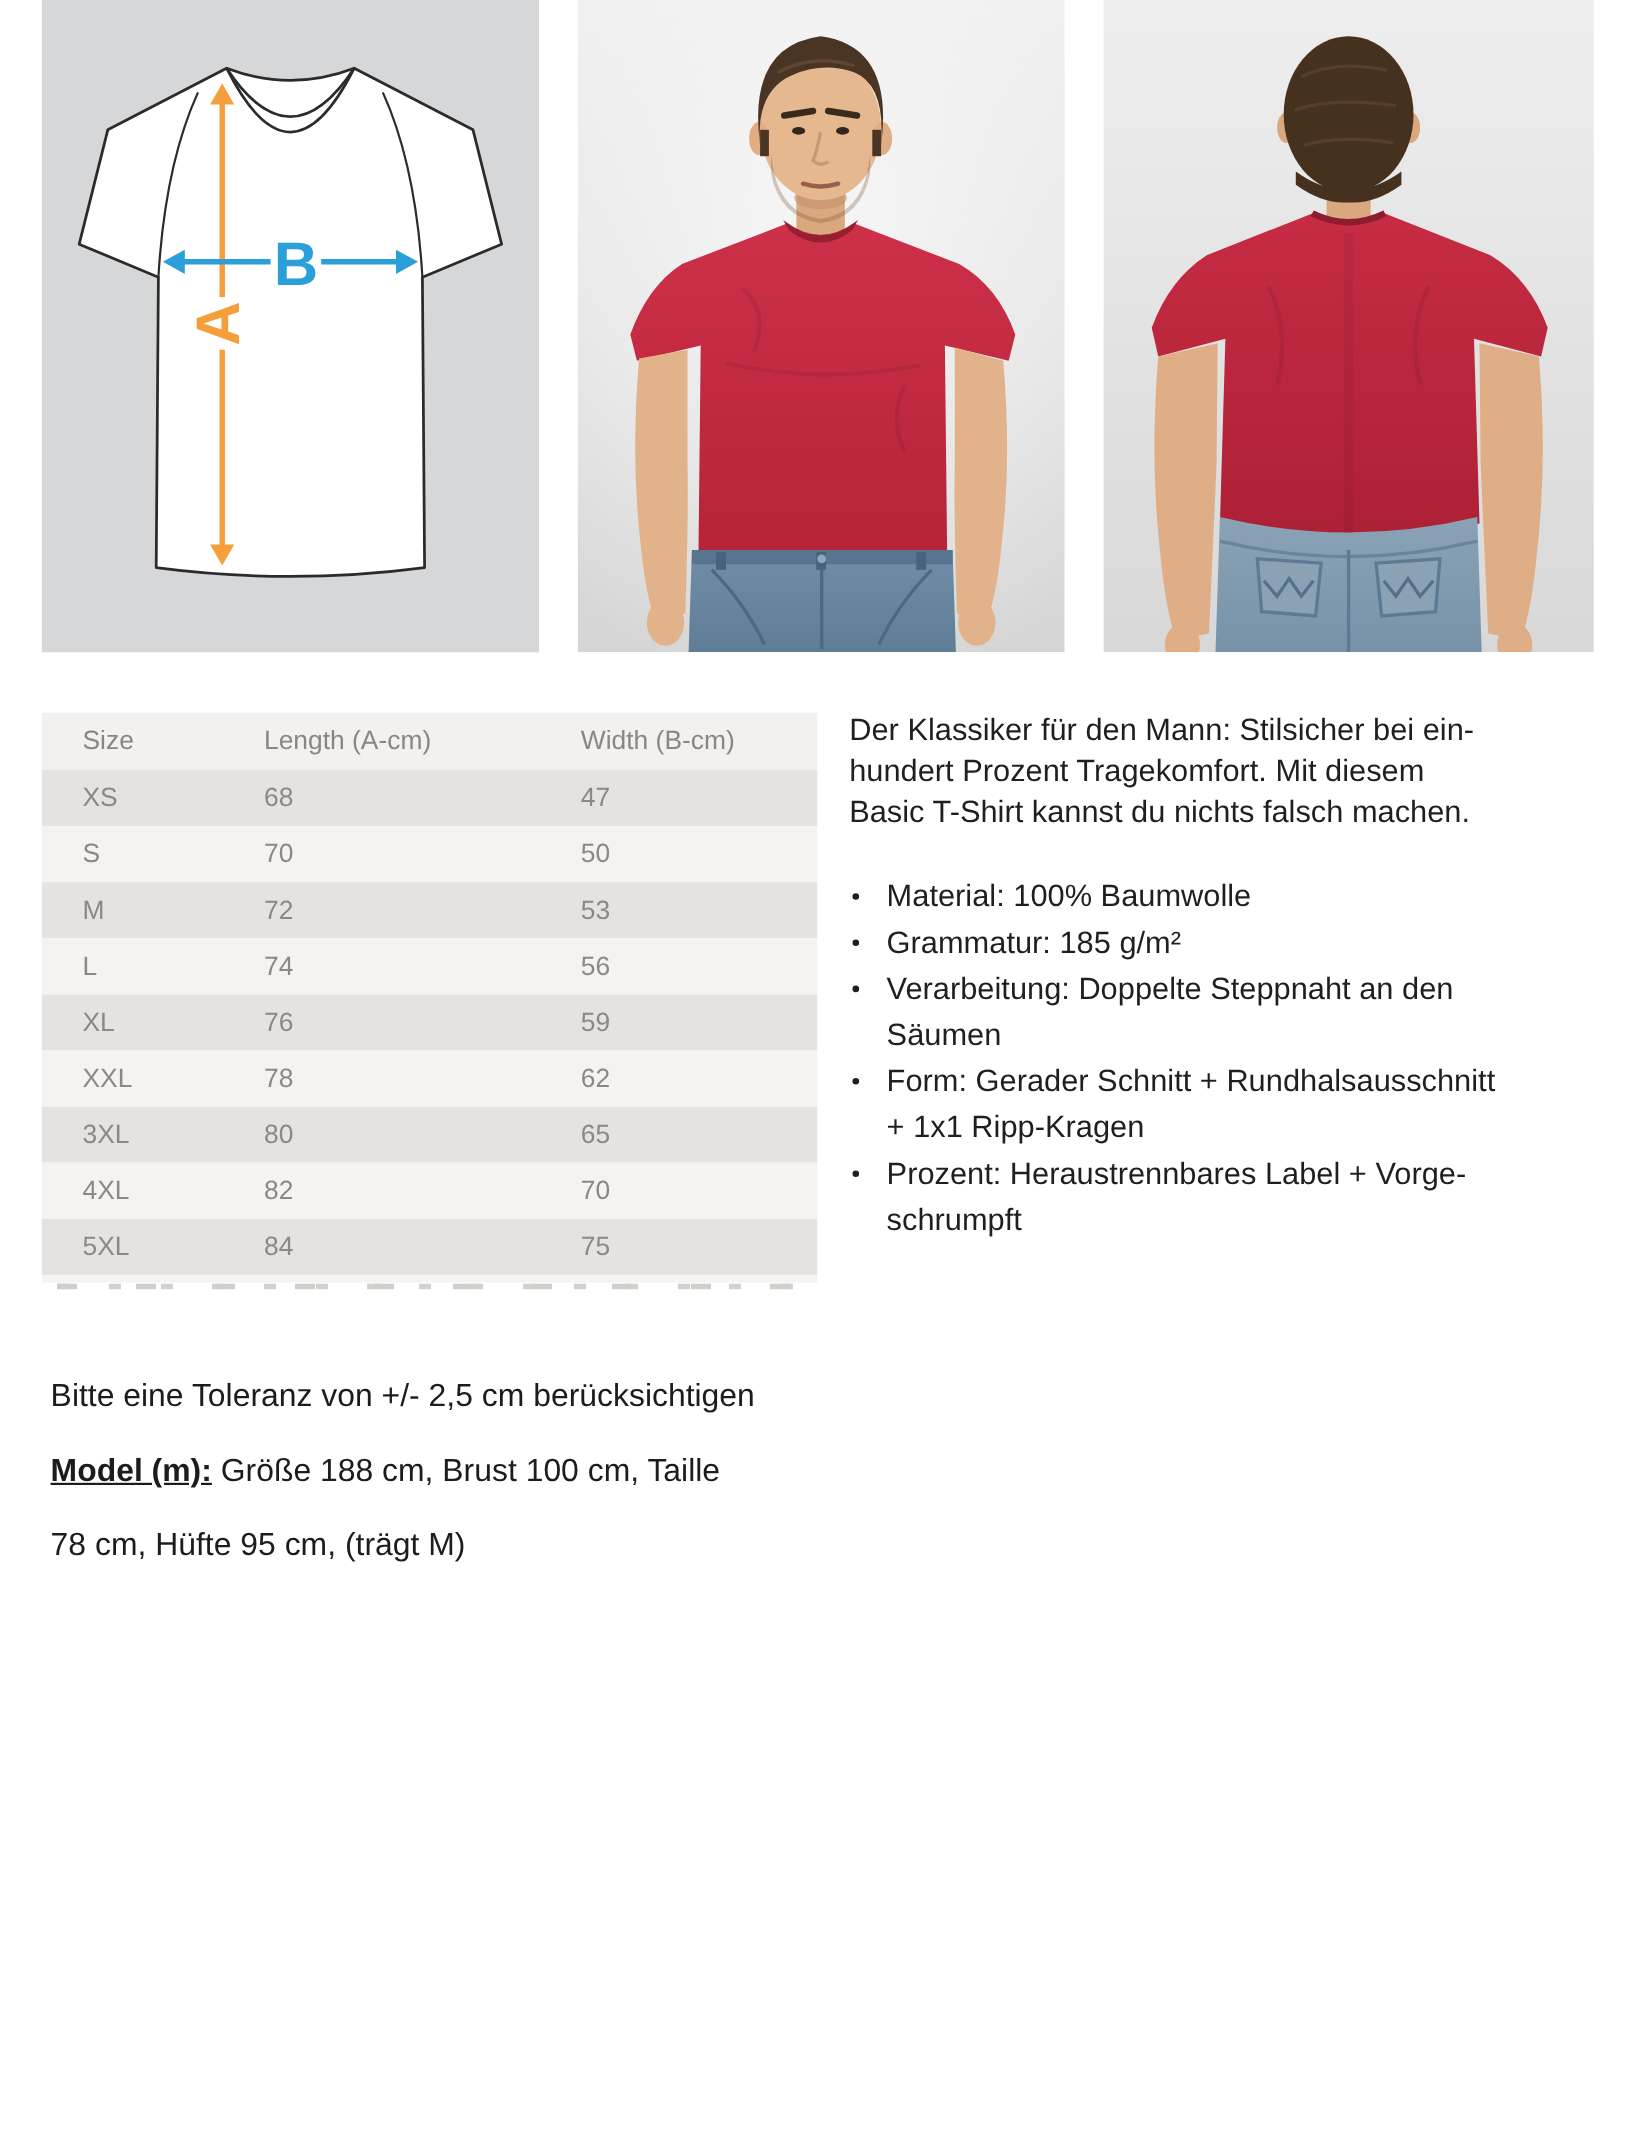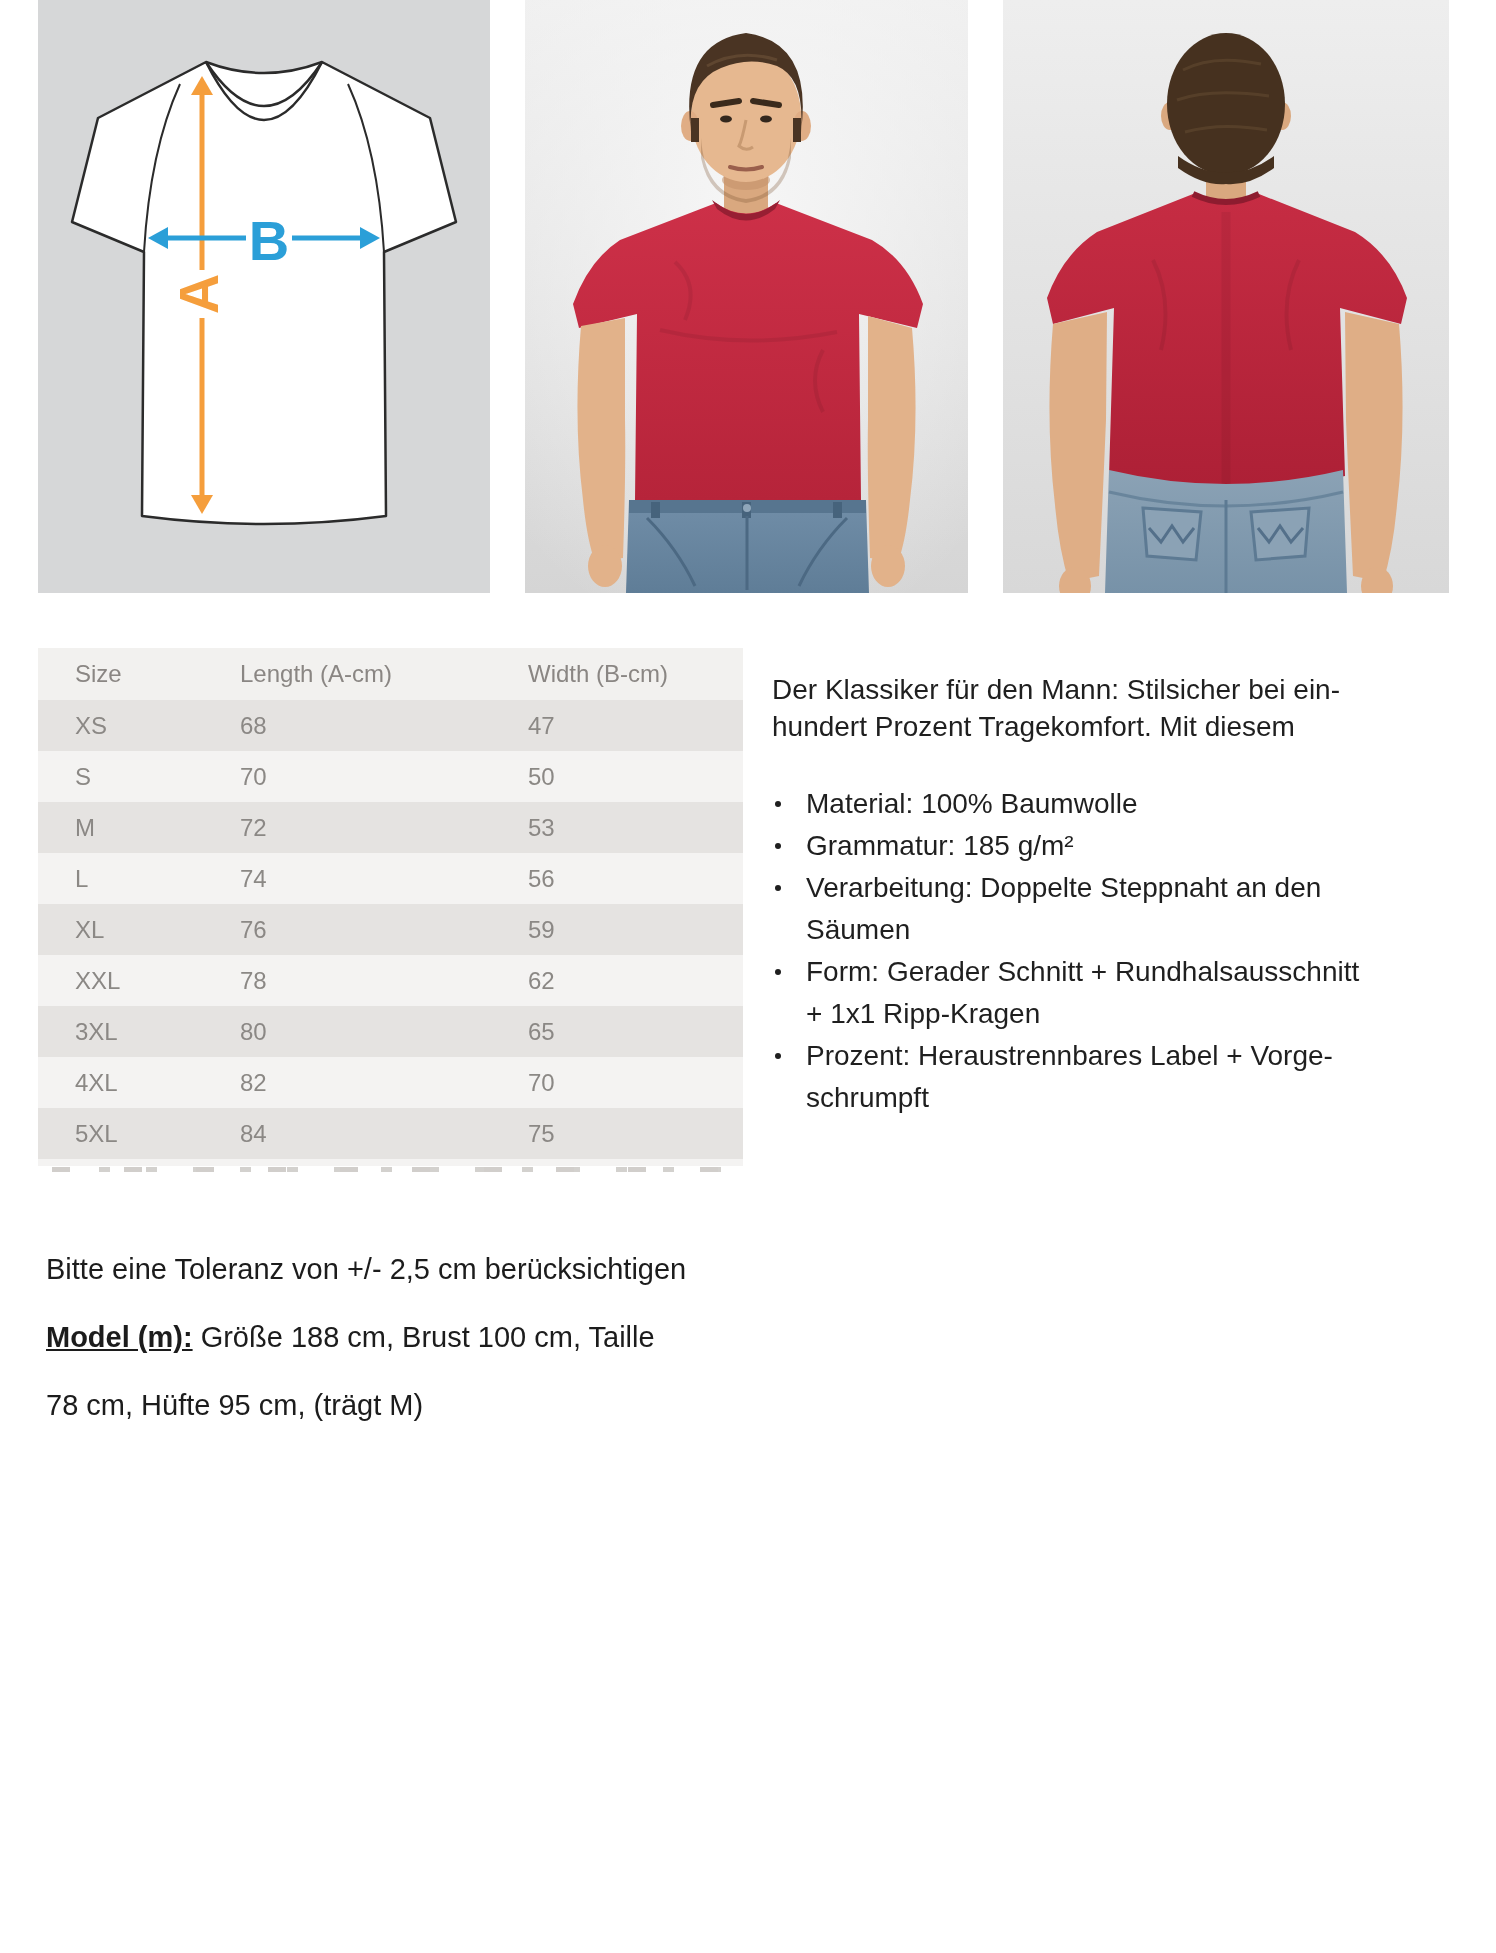--- a/index.html
+++ b/index.html
@@ -22,21 +22,21 @@
   .c3{flex:1;padding-left:38px;box-sizing:border-box;}
   #clipped-row{position:relative;height:16px;overflow:hidden;}
   #clipped-row .sliver{height:7px;background:#f4f3f2;}
   #clipped-row .dashes{position:absolute;top:8px;left:14px;right:10px;height:5px;
      background:
        repeating-linear-gradient(90deg,#c9c6c3 0 18px,transparent 18px 72px),
        repeating-linear-gradient(90deg,#ccc9c6 0 11px,transparent 11px 47px);
      opacity:.85;}
 
   
-  #description{position:absolute;left:772px;top:671px;width:680px;color:#1f1f1f;}
+  #description{position:absolute;left:772px;top:645px;width:680px;color:#1f1f1f;}
   .intro-line{font-size:28px;line-height:37px;white-space:nowrap;}
   #feature-list{list-style:none;margin:38px 0 0 0;padding:0;}
   .feat{position:relative;padding-left:34px;}
   .feat .dot{position:absolute;left:3px;top:18px;width:6px;height:6px;border-radius:50%;background:#1f1f1f;}
   .bl{font-size:28px;line-height:42px;white-space:nowrap;}
 
   
   #notes{position:absolute;left:46px;top:1223px;width:640px;color:#1c1c1c;}
   .note-line{font-size:29px;line-height:44px;white-space:nowrap;margin-top:24px;}
   .bold{font-weight:bold;text-decoration:underline;}
@@ -239,20 +239,21 @@
     </div>
     <div id="clipped-row">
       <div class="sliver"></div>
       <div class="dashes"></div>
     </div>
   </div>
 
   <div id="description">
     <div class="intro-line">Der Klassiker für den Mann: Stilsicher bei ein-</div>
     <div class="intro-line">hundert Prozent Tragekomfort. Mit diesem</div>
+    <div class="intro-line">Basic T-Shirt kannst du nichts falsch machen.</div>
     <ul id="feature-list">
       <li class="feat">
         <span class="dot"></span>
         <div class="bl">Material: 100% Baumwolle</div>
       </li>
       <li class="feat">
         <span class="dot"></span>
         <div class="bl">Grammatur: 185 g/m²</div>
       </li>
       <li class="feat">

